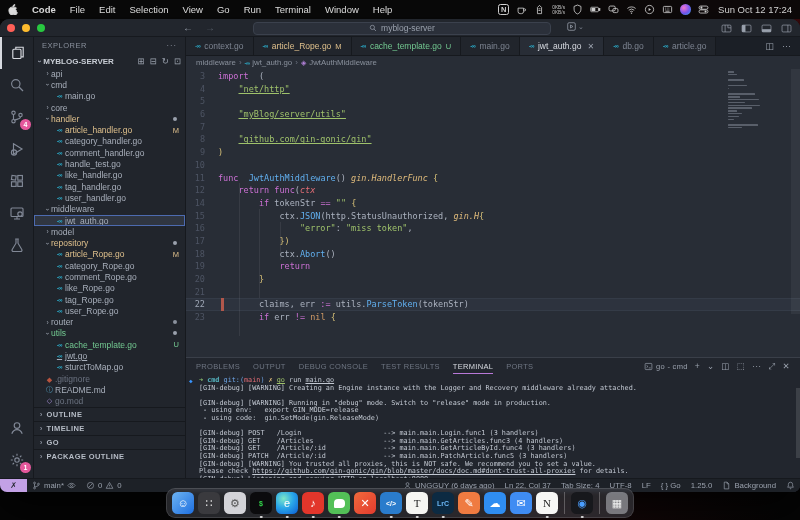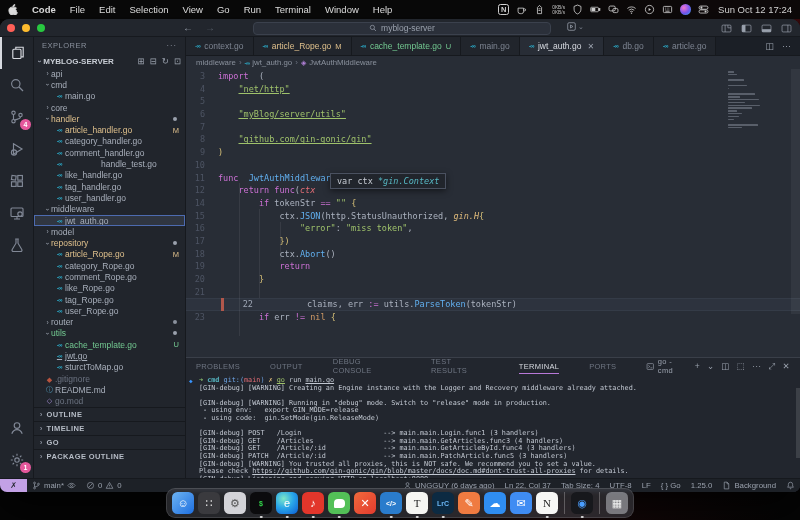--- a/index.html
+++ b/index.html
@@ -89,38 +89,38 @@
   #breadcrumb .sep { color:#6b7280; font-size:8px; }
   #breadcrumb .goic { color:#2cb8d8; font-size:5.5px; font-weight:bold; letter-spacing:-.5px; }
   #breadcrumb .sym { color:#b180d7; font-size:7px; }
 
   #editor { position:absolute; top:50px; left:186px; right:0; height:288px; background:#282d36; overflow:hidden; }
   #code { position:absolute; top:1px; left:0; right:0; }
   .cline { position:relative; height:12.7px; display:flex; font-family:"DejaVu Sans Mono",monospace; font-size:8.5px; line-height:12.7px; }
   .cline .num { width:32px; flex:none; text-align:right; padding-right:13px; color:#4d5463; }
   .cline .src { white-space:pre; color:#abb2bf; }
   .cline.cur { background:#2d333e; box-shadow:inset 0 1px 0 #343b47, inset 0 -1px 0 #343b47; }
-  .cline.cur .num { color:#9da5b4;margin-left:48px; }
+  .cline.cur .num { color:#9da5b4; }
   .gitmark { position:absolute; left:35px; top:0; bottom:0; width:2.5px; background:#b1574b; }
   .c-kw { color:#cb70d4; } .c-str { color:#9fc26b; text-decoration:underline; } .c-str2 { color:#9fc26b; }
   .c-fn { color:#61afef; } .c-fng { color:#7ec87e; } .c-type { color:#e0bb7b; font-style:italic; }
   .c-param { color:#e06c75; font-style:italic; } .c-gold { color:#d8c178; } .c-const { color:#d19a66; }
   .c-hl { background:rgba(92,130,200,.38); box-shadow:0 0 0 .5px #6f9bdd; border-radius:1px; }
   .iguide { position:absolute; width:1px; background:rgba(255,255,255,.07); }
   #tooltip { position:absolute; left:144px; top:104px; height:16px; background:#21252c; border:1px solid #4a5160;
     box-shadow:0 2px 6px rgba(0,0,0,.5); display:flex; align-items:center; padding:0 6px;
     font-family:"DejaVu Sans Mono",monospace; font-size:8.5px; color:#c8cdd5; white-space:pre; z-index:5; }
   #tooltip .tt-type { color:#56b6c2; font-style:italic; }
   #minimap { position:absolute; top:2px; right:10px; width:62px; }
   #minimap .mbar { height:1.5px; margin-bottom:1.3px; background:#828896; opacity:.55; border-radius:.5px; }
   #vscroll { position:absolute; top:0; right:0; width:9px; height:245px; background:rgba(255,255,255,.05); }
 
   
   #panel { position:absolute; top:338px; left:186px; right:0; height:140px; background:#22262e; border-top:1px solid #3a3f49; }
-  #panel-tabs { height:16px; display:flex; align-items:center; gap:30px; padding:0 10px; font-size:7.5px; letter-spacing:.3px; color:#6e7582; }
+  #panel-tabs { height:16px; display:flex; align-items:center; gap:13px; padding:0 10px; font-size:7.5px; letter-spacing:.3px; color:#6e7582; }
   #panel-tabs .ptab.active { color:#d7dae0; border-bottom:1px solid #b878d8; padding-bottom:2px; margin-bottom:-3px; }
   .panel-right { margin-left:auto; display:flex; align-items:center; gap:7px; color:#9aa1ad; font-size:8.5px; }
   .panel-right .termlabel { display:flex; align-items:center; gap:3px; font-size:7.5px; }
   .panel-right svg { width:9px; height:9px; stroke:#9aa1ad; fill:none; stroke-width:1.2; }
   #term { position:absolute; top:19px; left:0; right:8px; bottom:0; padding-left:13px; font-family:"DejaVu Sans Mono",monospace;
     font-size:6.8px; line-height:7.6px; color:#c2c8d2; }
   .tline { white-space:pre; position:relative; height:7.6px; }
   .t-deco { position:absolute; left:-10px; top:0; color:#3794ff; font-size:6px; }
   .tA { color:#8cc570; } .tC { color:#56b6c2; font-weight:bold; } .tB { color:#6fa6e8; } .tR { color:#e06c75; }
   .tY { color:#e0bb7b; } .tG { color:#9fc26b; text-decoration:underline; } .tU { text-decoration:underline; }
@@ -386,21 +386,21 @@
             <span class="badge">M</span>
           </div>
           <div class="trow" style="padding-left: 20px;">
             <span class="goic">-∞</span>
             <span class="lbl">category_handler.go</span>
           </div>
           <div class="trow" style="padding-left: 20px;">
             <span class="goic">-∞</span>
             <span class="lbl">comment_handler.go</span>
           </div>
-          <div class="trow" style="padding-left: 20px; gap: 36px;">
+          <div class="trow" style="padding-left: 20px;">
             <span class="goic">-∞</span>
             <span class="lbl">handle_test.go</span>
           </div>
           <div class="trow" style="padding-left: 20px;">
             <span class="goic">-∞</span>
             <span class="lbl">like_handler.go</span>
           </div>
           <div class="trow" style="padding-left: 20px;">
             <span class="goic">-∞</span>
             <span class="lbl">tag_handler.go</span>
@@ -635,21 +635,20 @@
             <span class="src"><span>        claims, err </span><span class="c-kw">:=</span><span> utils.</span><span class="c-fn">ParseToken</span><span>(tokenStr)</span></span>
           </div>
           <div class="cline">
             <span class="num">23</span>
             <span class="src"><span>        </span><span class="c-kw">if</span><span> err </span><span class="c-kw">!=</span><span> </span><span class="c-const">nil</span><span> </span><span class="c-gold">{</span></span>
           </div>
         </div>
       <div class="iguide" style="left:52.5px; top:114px; height:153px"></div>
       <div class="iguide" style="left:73px; top:140px; height:89px"></div>
       <div class="iguide" style="left:93.5px; top:153px; height:38px"></div>
-      <div id="tooltip"><span>var ctx </span><span class="tt-type"><span>*</span><span>gin.Context</span></span></div>
       <div id="minimap">
           <div class="mbar" style="width: 5.58px;"></div>
           <div class="mbar" style="width: 8.68px;"></div>
           <div class="mbar" style="width: 0px; opacity: 0;"></div>
           <div class="mbar" style="width: 15.5px;"></div>
           <div class="mbar" style="width: 0px; opacity: 0;"></div>
           <div class="mbar" style="width: 18.6px;"></div>
           <div class="mbar" style="width: 0.62px;"></div>
           <div class="mbar" style="width: 0px; opacity: 0;"></div>
           <div class="mbar" style="width: 26.66px;"></div>

